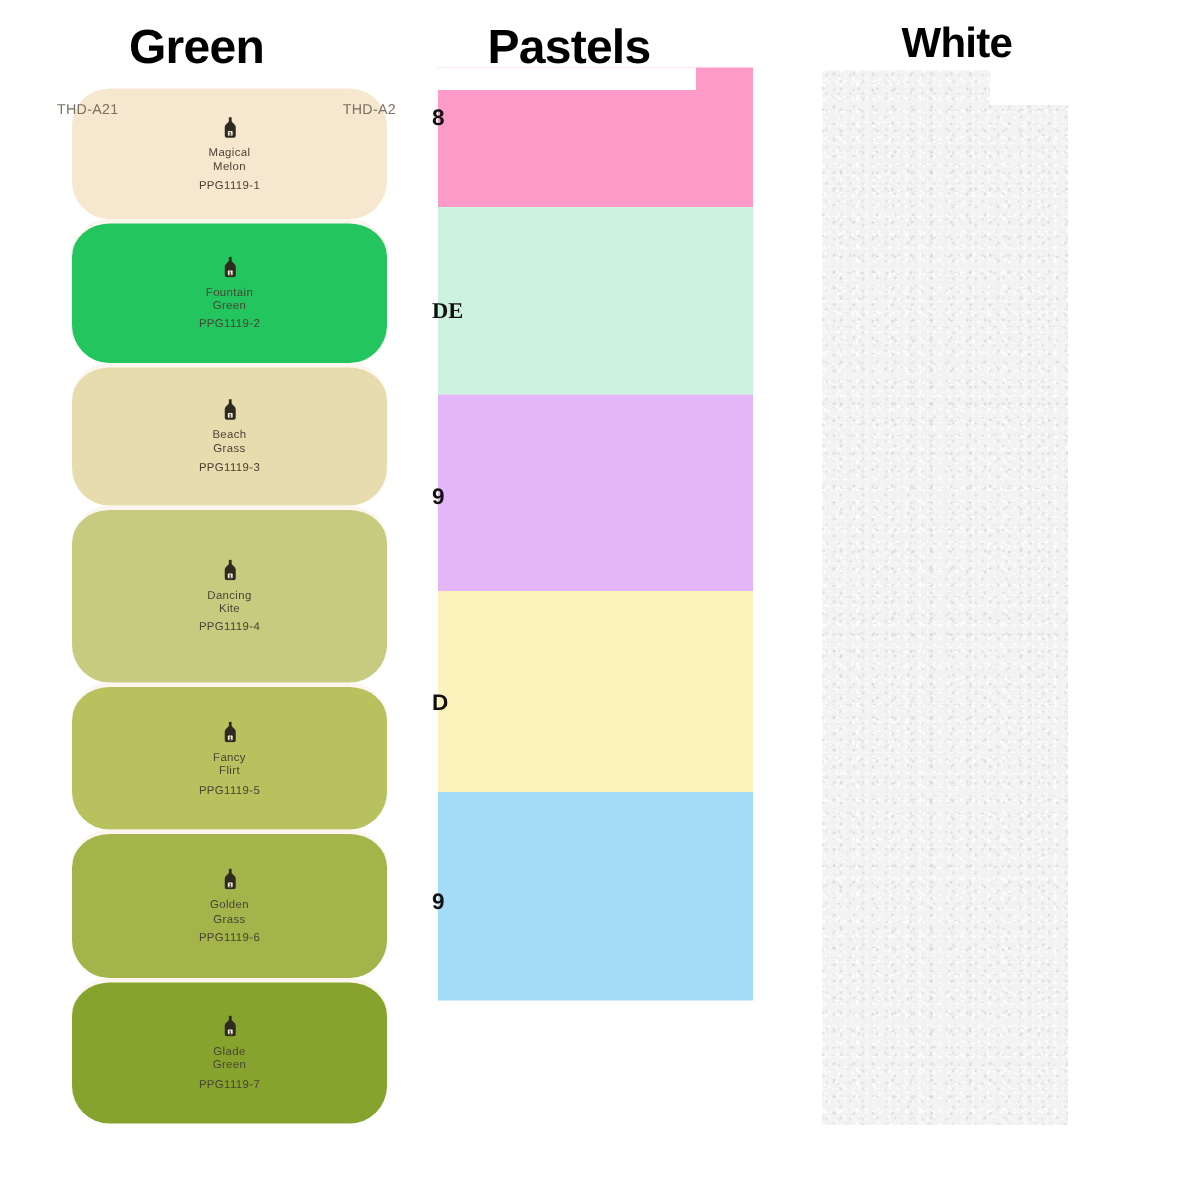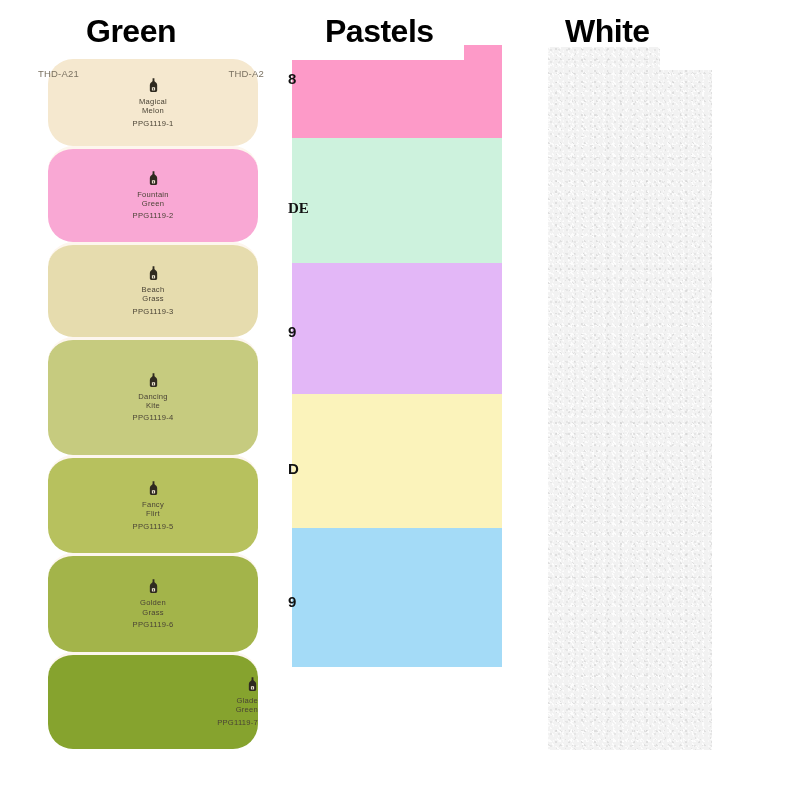--- a/index.html
+++ b/index.html
@@ -12,21 +12,21 @@
   
   .heading{
     position:absolute;
     font-weight:bold;
     color:#000000;
     letter-spacing:-0.5px;
     white-space:nowrap;
   }
   #heading-green  {left:86px; top:13px; font-size:32px;}
   #heading-pastels{left:325px;top:13px; font-size:32px;}
-  #heading-white  {left:565px;top:13px; font-size:32px;}
+  #heading-white  {left:601px;top:13px; font-size:28px;}
 
   
   #green-card{
     position:absolute;left:48px;top:59px;width:210px;height:690px;
     background:#ffffff;
     display:flex;flex-direction:column;
   }
   .swatch{
     position:relative;width:100%;
     display:flex;flex-direction:column;
@@ -109,21 +109,21 @@
       <div class="chip-code right">THD-A2</div>
       <svg viewBox="0 0 24 30" width="11" height="14" class="can-icon">
         <path d="M10 0h4v5.2c0 1.1 .5 2 1.3 2.7l2.6 2.3c1.4 1.2 2.1 2.9 2.1 4.7V27a3 3 0 0 1-3 3H7a3 3 0 0 1-3-3V14.9c0-1.8 .7-3.5 2.1-4.7l2.6-2.3C9.5 7.2 10 6.3 10 5.2V0z" fill="#2f2a20"></path>
         <rect x="8.5" y="20" width="7" height="7" rx="1" fill="#f2ead8"></rect>
         <path d="M11.2 21.6h1.5v4h1v1.1h-3.3v-1.1h1v-2.9l-.9 .4v-1.1l.7-.4z" fill="#2f2a20"></path>
       </svg>
       <div class="sw-name">Magical</div>
       <div class="sw-name">Melon</div>
       <div class="sw-code">PPG1119-1</div>
     </div>
-    <div class="swatch" style="background: #f9a8d4; height: 96px;">
+    <div class="swatch" style="background: #22c55e; height: 96px;">
       <svg viewBox="0 0 24 30" width="11" height="14" class="can-icon">
         <path d="M10 0h4v5.2c0 1.1 .5 2 1.3 2.7l2.6 2.3c1.4 1.2 2.1 2.9 2.1 4.7V27a3 3 0 0 1-3 3H7a3 3 0 0 1-3-3V14.9c0-1.8 .7-3.5 2.1-4.7l2.6-2.3C9.5 7.2 10 6.3 10 5.2V0z" fill="#2f2a20"></path>
         <rect x="8.5" y="20" width="7" height="7" rx="1" fill="#f2ead8"></rect>
         <path d="M11.2 21.6h1.5v4h1v1.1h-3.3v-1.1h1v-2.9l-.9 .4v-1.1l.7-.4z" fill="#2f2a20"></path>
       </svg>
       <div class="sw-name">Fountain</div>
       <div class="sw-name">Green</div>
       <div class="sw-code">PPG1119-2</div>
     </div>
     <div class="swatch" style="background: rgb(230, 220, 174); height: 96px;">
@@ -159,21 +159,21 @@
     <div class="swatch" style="background: rgb(163, 180, 74); height: 99px;">
       <svg viewBox="0 0 24 30" width="11" height="14" class="can-icon">
         <path d="M10 0h4v5.2c0 1.1 .5 2 1.3 2.7l2.6 2.3c1.4 1.2 2.1 2.9 2.1 4.7V27a3 3 0 0 1-3 3H7a3 3 0 0 1-3-3V14.9c0-1.8 .7-3.5 2.1-4.7l2.6-2.3C9.5 7.2 10 6.3 10 5.2V0z" fill="#2f2a20"></path>
         <rect x="8.5" y="20" width="7" height="7" rx="1" fill="#f2ead8"></rect>
         <path d="M11.2 21.6h1.5v4h1v1.1h-3.3v-1.1h1v-2.9l-.9 .4v-1.1l.7-.4z" fill="#2f2a20"></path>
       </svg>
       <div class="sw-name">Golden</div>
       <div class="sw-name">Grass</div>
       <div class="sw-code">PPG1119-6</div>
     </div>
-    <div class="swatch" style="background: rgb(134, 163, 46); height: 98px; align-items: flex-end;">
+    <div class="swatch" style="background: rgb(134, 163, 46); height: 98px;">
       <svg viewBox="0 0 24 30" width="11" height="14" class="can-icon">
         <path d="M10 0h4v5.2c0 1.1 .5 2 1.3 2.7l2.6 2.3c1.4 1.2 2.1 2.9 2.1 4.7V27a3 3 0 0 1-3 3H7a3 3 0 0 1-3-3V14.9c0-1.8 .7-3.5 2.1-4.7l2.6-2.3C9.5 7.2 10 6.3 10 5.2V0z" fill="#2f2a20"></path>
         <rect x="8.5" y="20" width="7" height="7" rx="1" fill="#f2ead8"></rect>
         <path d="M11.2 21.6h1.5v4h1v1.1h-3.3v-1.1h1v-2.9l-.9 .4v-1.1l.7-.4z" fill="#2f2a20"></path>
       </svg>
       <div class="sw-name">Glade</div>
       <div class="sw-name">Green</div>
       <div class="sw-code">PPG1119-7</div>
     </div>
   </div>

